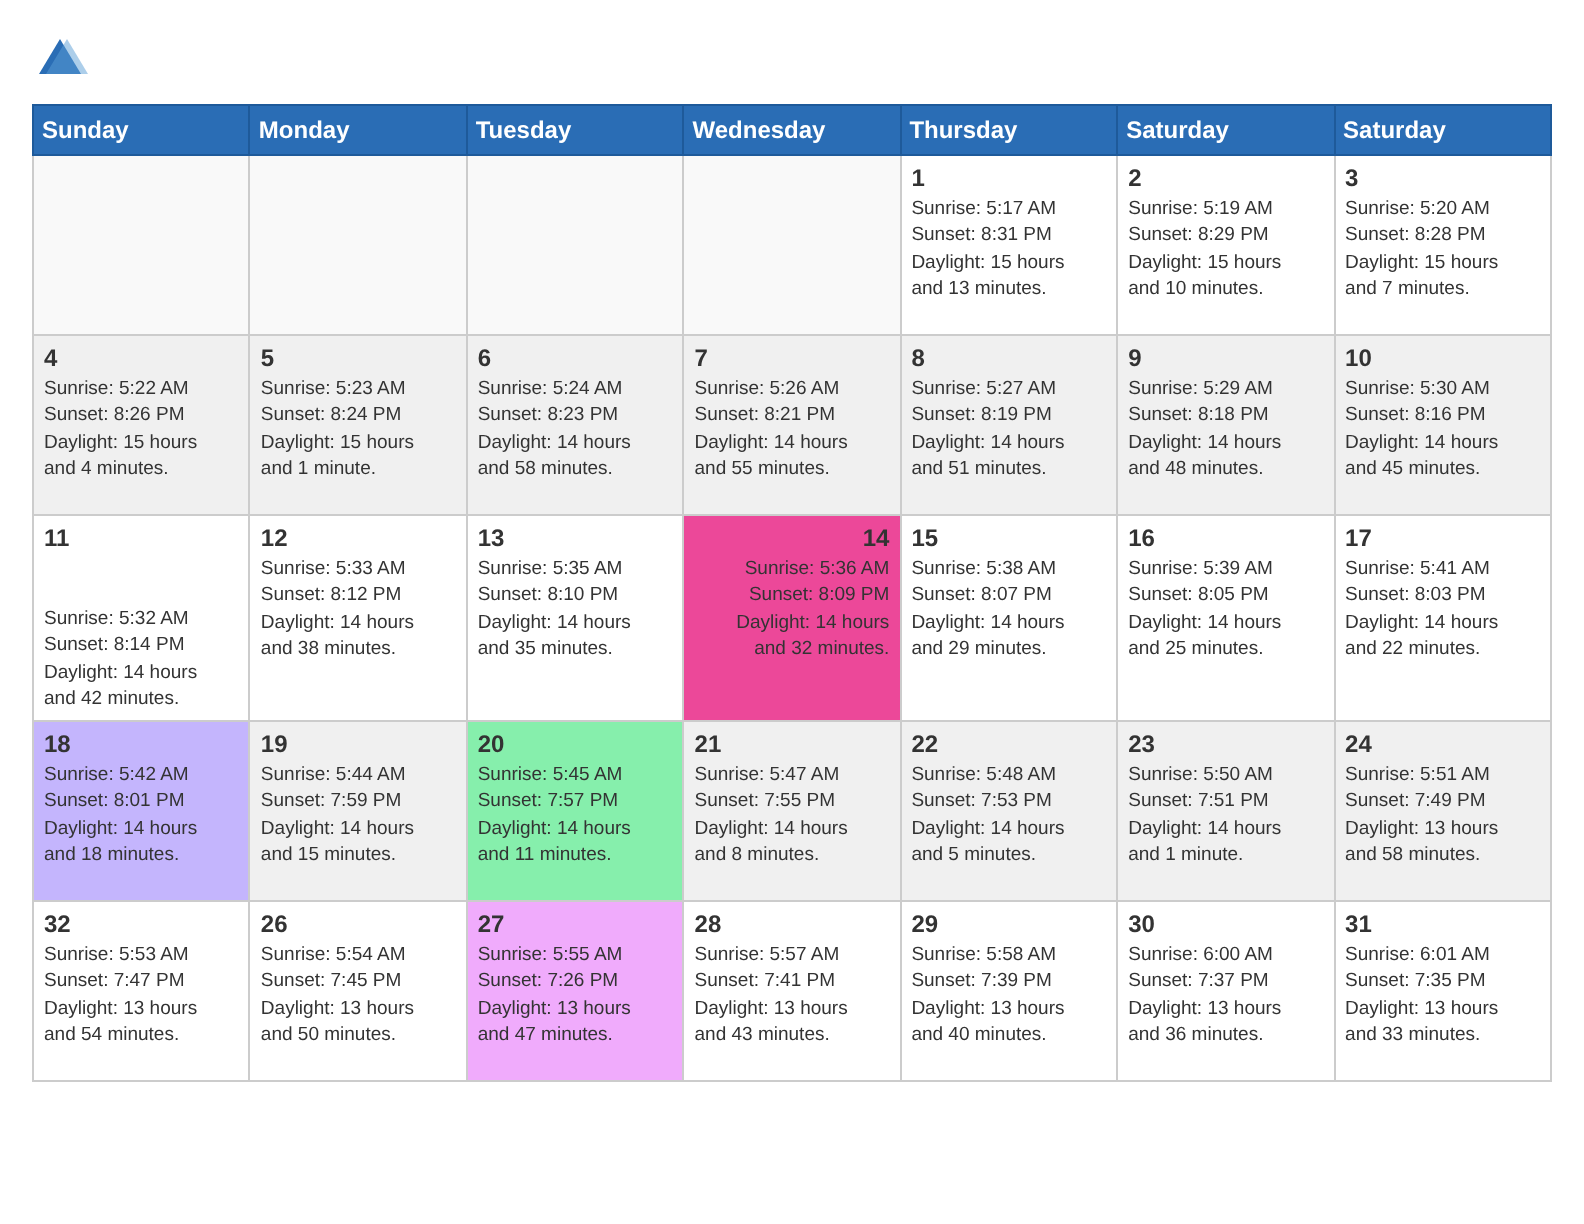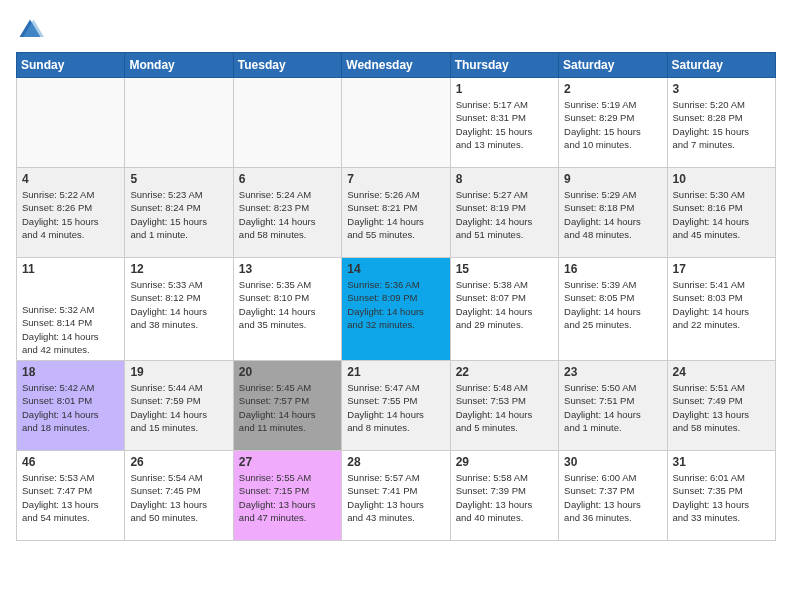--- a/index.html
+++ b/index.html
@@ -220,21 +220,21 @@
 Daylight: 14 hours
 and 38 minutes.</div>
         </td>
         <td style="background: rgb(255, 255, 255);">
           <span class="day-number">13</span>
           <div class="day-info" style="white-space: pre-line;">Sunrise: 5:35 AM
 Sunset: 8:10 PM
 Daylight: 14 hours
 and 35 minutes.</div>
         </td>
-        <td style="background: #0ea5e9;">
+        <td style="background: #ec4899; text-align: right;">
           <span class="day-number">14</span>
           <div class="day-info" style="white-space: pre-line;">Sunrise: 5:36 AM
 Sunset: 8:09 PM
 Daylight: 14 hours
 and 32 minutes.</div>
         </td>
         <td style="background: rgb(255, 255, 255);">
           <span class="day-number">15</span>
           <div class="day-info" style="white-space: pre-line;">Sunrise: 5:38 AM
 Sunset: 8:07 PM
@@ -264,21 +264,21 @@
 Daylight: 14 hours
 and 18 minutes.</div>
         </td>
         <td style="background: rgb(240, 240, 240);">
           <span class="day-number">19</span>
           <div class="day-info" style="white-space: pre-line;">Sunrise: 5:44 AM
 Sunset: 7:59 PM
 Daylight: 14 hours
 and 15 minutes.</div>
         </td>
-        <td style="background: #a3a3a3; margin-left: 26px;">
+        <td style="background: #86efac; margin-left: 26px;">
           <span class="day-number">20</span>
           <div class="day-info" style="white-space: pre-line;">Sunrise: 5:45 AM
 Sunset: 7:57 PM
 Daylight: 14 hours
 and 11 minutes.</div>
         </td>
         <td style="background: rgb(240, 240, 240);">
           <span class="day-number">21</span>
           <div class="day-info" style="white-space: pre-line;">Sunrise: 5:47 AM
 Sunset: 7:55 PM
@@ -302,37 +302,37 @@
         <td style="background: rgb(240, 240, 240);">
           <span class="day-number">24</span>
           <div class="day-info" style="white-space: pre-line;">Sunrise: 5:51 AM
 Sunset: 7:49 PM
 Daylight: 13 hours
 and 58 minutes.</div>
         </td>
       </tr>
       <tr>
         <td style="background: rgb(255, 255, 255);">
-          <span class="day-number">46</span>
+          <span class="day-number">32</span>
           <div class="day-info" style="white-space: pre-line;">Sunrise: 5:53 AM
 Sunset: 7:47 PM
 Daylight: 13 hours
 and 54 minutes.</div>
         </td>
         <td style="background: rgb(255, 255, 255);">
           <span class="day-number">26</span>
           <div class="day-info" style="white-space: pre-line;">Sunrise: 5:54 AM
 Sunset: 7:45 PM
 Daylight: 13 hours
 and 50 minutes.</div>
         </td>
         <td style="background: #f0abfc;">
           <span class="day-number">27</span>
           <div class="day-info" style="white-space: pre-line;">Sunrise: 5:55 AM
-Sunset: 7:15 PM
+Sunset: 7:26 PM
 Daylight: 13 hours
 and 47 minutes.</div>
         </td>
         <td style="background: rgb(255, 255, 255);">
           <span class="day-number">28</span>
           <div class="day-info" style="white-space: pre-line;">Sunrise: 5:57 AM
 Sunset: 7:41 PM
 Daylight: 13 hours
 and 43 minutes.</div>
         </td>

